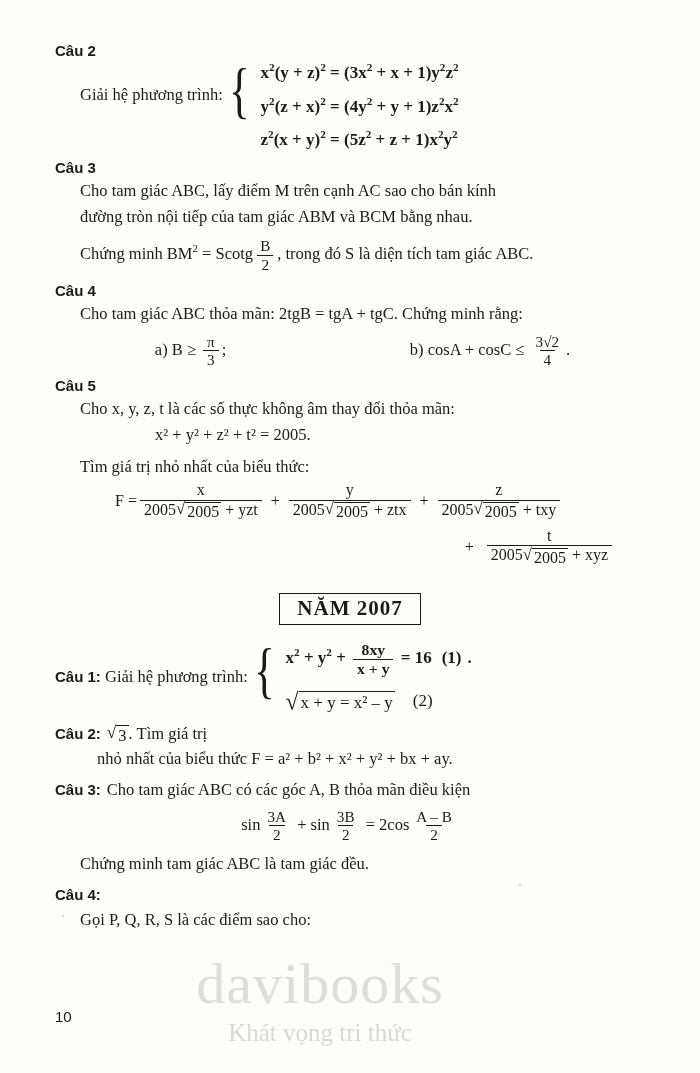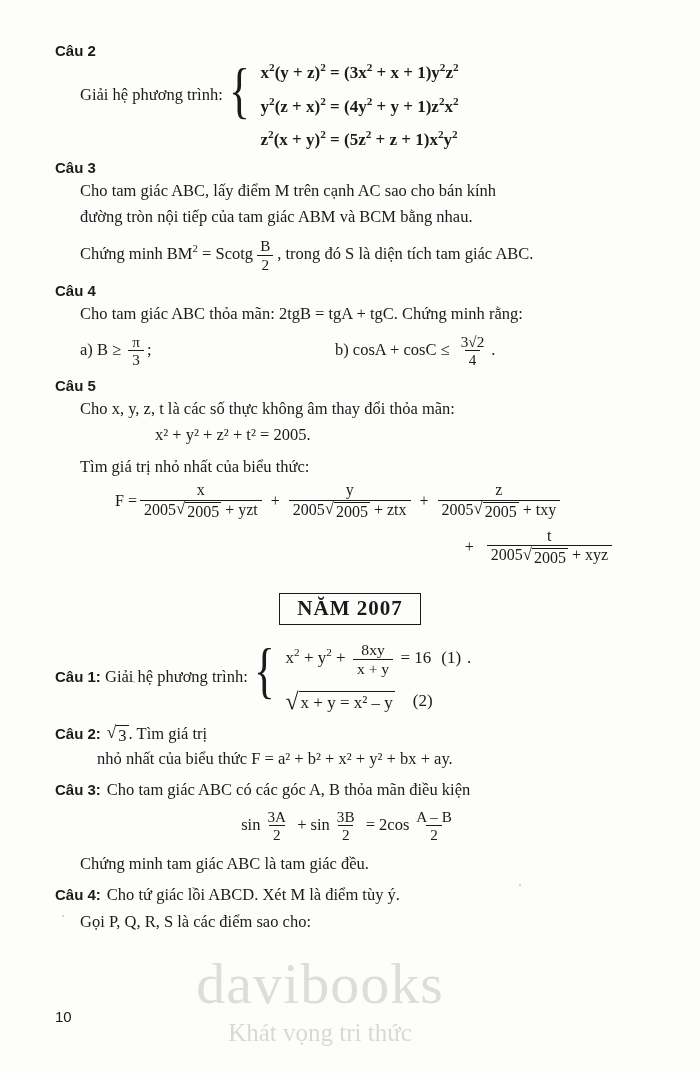--- a/index.html
+++ b/index.html
@@ -76,20 +76,21 @@
   }
   .sqrt .rad{font-size:1.05em;line-height:1;}
   .sqrt .val{border-top:1.1px solid #1a1a1a;padding:0 2px;margin-top:1px;}
   .centerline{text-align:center;font-size:16.5px;margin:4px 0;}
   .row2{
     display:flex;
     padding-left:25px;
     font-size:16.5px;
     align-items:center;
     margin:6px 0 4px 0;
+    justify-content:center;
   }
   .row2 .a{width:255px;}
   .bigF{
     display:flex;
     align-items:center;
     justify-content:flex-start;
     font-size:16px;
     padding-left:60px;
     margin-top:2px;
   }
@@ -258,21 +259,21 @@
 
     <div class="yearbox">NĂM 2007</div>
 
     <div class="sysrow" style="padding-left:0;align-items:flex-start;">
       <div class="syslabel" style="padding-top:26px;">
         <span class="inline-lbl">Câu 1:</span>
         <span>Giải hệ phương trình:</span>
       </div>
       <div class="brace">{</div>
       <div class="sysbody" style="gap:12px;font-weight:normal;">
-        <div style="font-weight:normal;">
+        <div style="font-weight:bold;">
           <span>x<sup>2</sup> + y<sup>2</sup> + </span><span class="frac sm">
               <span class="num">8xy</span>
               <span class="den">x + y</span>
             </span><span> = 16</span><span style="margin-left:10px;">(1)</span><span style="margin-left:6px;">.</span>
         </div>
         <div style="font-weight:normal;">
           <span class="sqrt">
               <span class="rad" style="font-size:1.4em;">√</span>
               <span class="val" style="padding-top:1px;">x + y = x² – y</span>
             </span><span style="margin-left:18px;">(2)</span>
@@ -309,21 +310,20 @@
             <span class="num">A – B</span>
             <span class="den">2</span>
           </span>
       </div>
       <div class="para" style="margin-top:8px;">Chứng minh tam giác ABC là tam giác đều.</div>
     </div>
 
     <div style="margin-top:8px;">
       <div class="q2">
         <span class="lbl">Câu 4:</span>
-        <span class="txt">Cho tứ giác lồi ABCD. Xét M là điểm tùy ý.</span>
       </div>
       <div class="para" style="margin-top:4px;">Gọi P, Q, R, S là các điểm sao cho:</div>
     </div>
 
   </div>
 
   <div class="pagenum">10</div>
 
   <div class="wm">
     <div class="big">davibooks</div>

